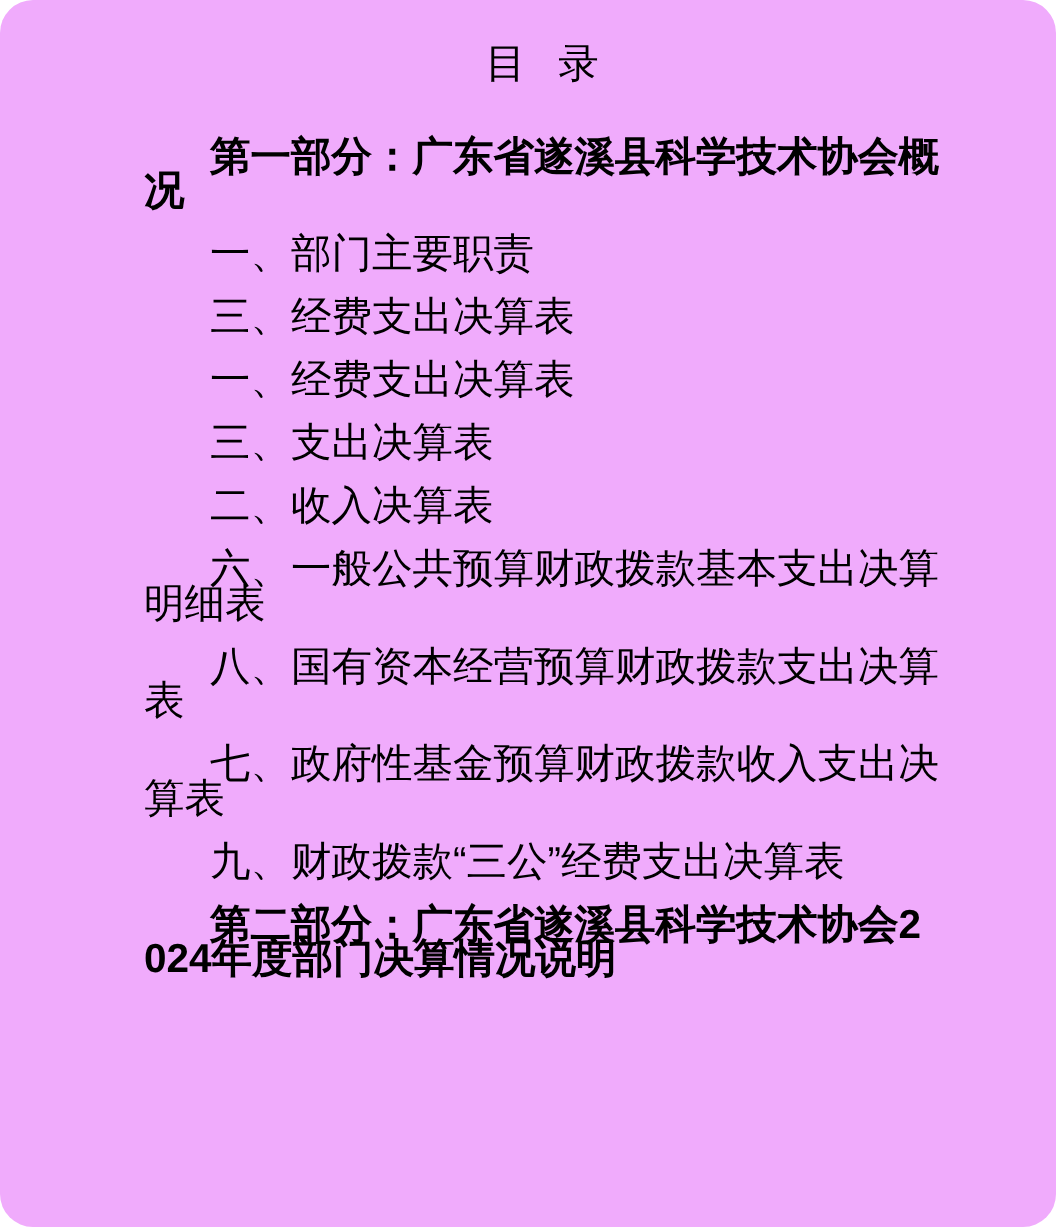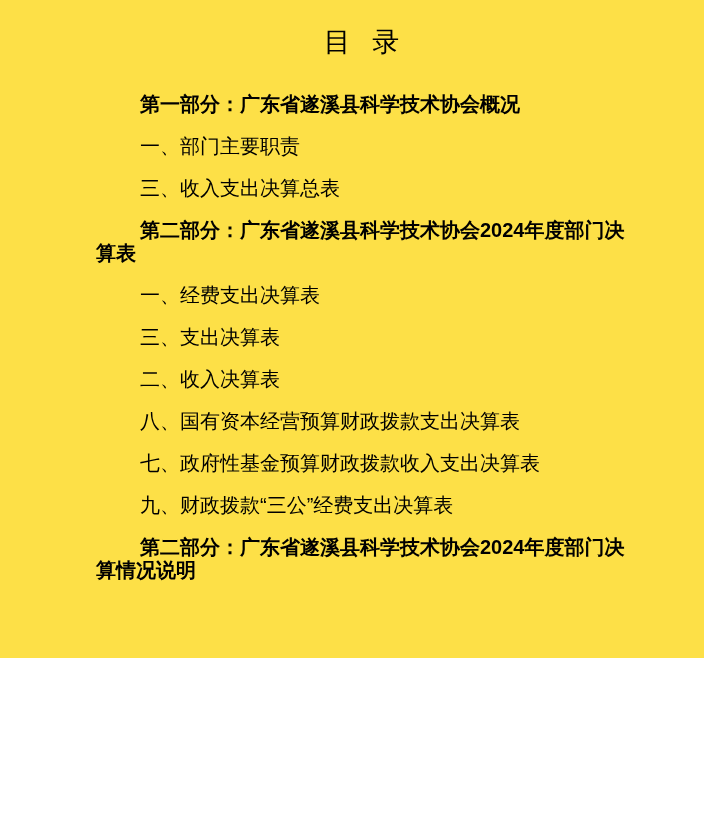--- a/index.html
+++ b/index.html
@@ -1,57 +1,58 @@
 <!DOCTYPE html>
 <html><head>
 <meta charset="utf-8">
 <style>
   * { margin: 0; padding: 0; box-sizing: border-box; }
   html, body { background: #ffffff; }
   .page {
     position: relative;
     width: 704px;
-    height: 658px;
-    background: #fde047;
+    height: 818px;
+    background: #f0abfc;
     color: #000000;
     font-family: "Liberation Sans", sans-serif;
     padding: 26px 76px 0 96px;
     overflow: hidden;
+    border-radius: 22px;
   }
   .doc-title {
     font-size: 27px;
     line-height: 32px;
     font-weight: 400;
     text-align: center;
     letter-spacing: 1px;
     word-spacing: 12px;
     margin-bottom: 35px;
   }
   .toc p {
-    font-size: 20px;
+    font-size: 27px;
     line-height: 23px;
     margin-bottom: 19px;
     text-indent: 44px;
     word-break: break-all;
   }
   .toc p.toc-heading {
     font-weight: 700;
   }
 </style>
 </head>
 <body>
 
 <div class="page">
   <h1 class="doc-title">目 录</h1>
   <div class="toc">
     <p class="toc-heading">第一部分：广东省遂溪县科学技术协会概况</p>
     <p class="toc-item">一、部门主要职责</p>
-    <p class="toc-item">三、收入支出决算总表</p>
-    <p class="toc-heading">第二部分：广东省遂溪县科学技术协会2024年度部门决算表</p>
+    <p class="toc-item">三、经费支出决算表</p>
     <p class="toc-item">一、经费支出决算表</p>
     <p class="toc-item">三、支出决算表</p>
     <p class="toc-item">二、收入决算表</p>
+    <p class="toc-item">六、一般公共预算财政拨款基本支出决算明细表</p>
     <p class="toc-item">八、国有资本经营预算财政拨款支出决算表</p>
     <p class="toc-item">七、政府性基金预算财政拨款收入支出决算表</p>
     <p class="toc-item">九、财政拨款“三公”经费支出决算表</p>
     <p class="toc-heading">第二部分：广东省遂溪县科学技术协会2024年度部门决算情况说明</p>
   </div>
 </div>
 
 </body></html>

